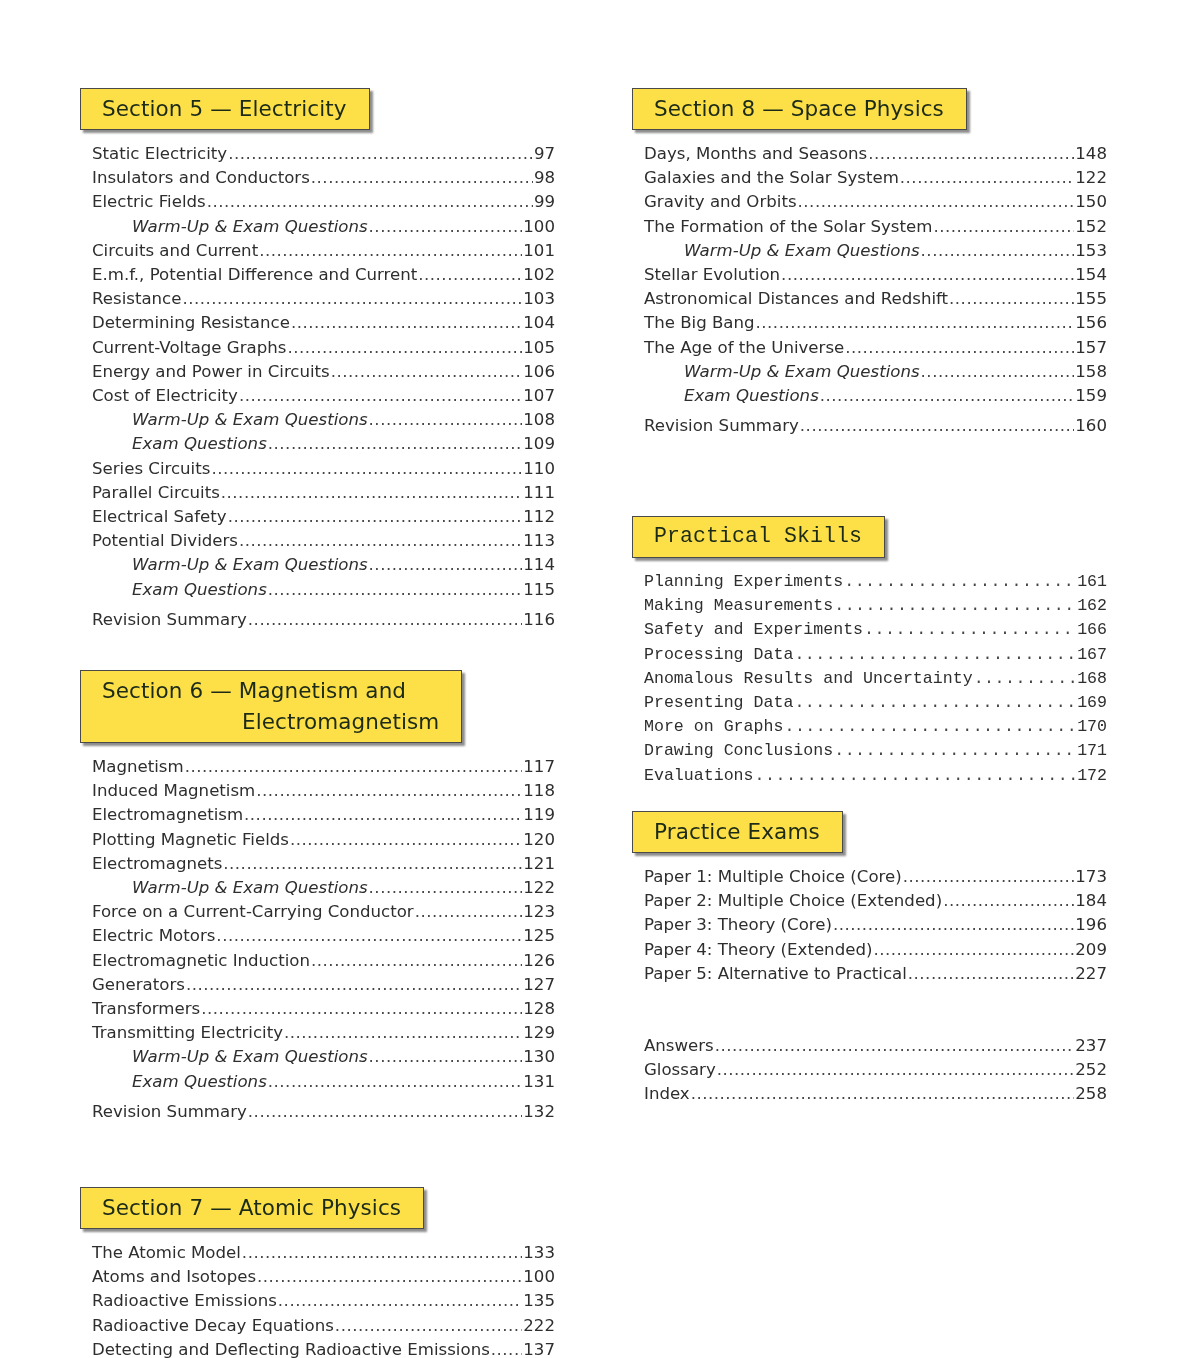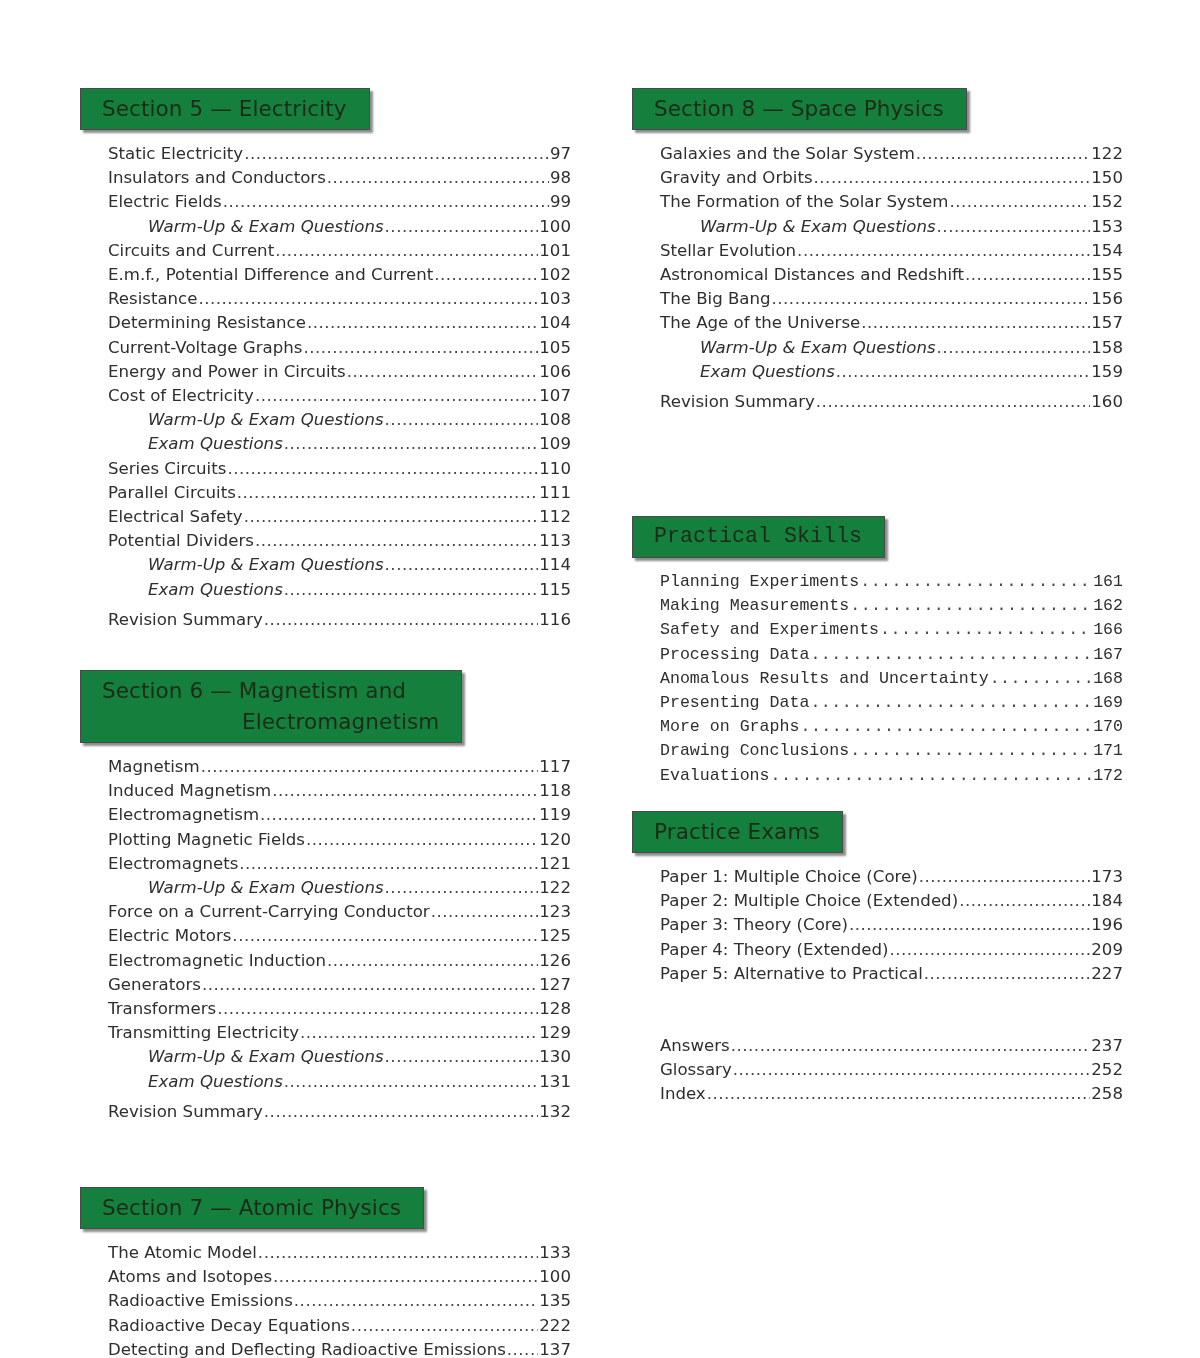--- a/index.html
+++ b/index.html
@@ -2,26 +2,26 @@
 <html><head>
 <meta charset="utf-8">
 <style>
   html, body { margin: 0; padding: 0; background: #ffffff; }
   body { width: 1200px; height: 1358px; position: relative; overflow: hidden;
          font-family: "DejaVu Sans", sans-serif; color: #2b2b2b; }
   .col { position: absolute; }
   .col-left { left: 80px; top: 88px; width: 495px; }
   .col-right { left: 632px; top: 88px; width: 495px; }
 
-  .sec-head { display: inline-block; background: #15803d; border: 1.5px solid #4a4a4a;
+  .sec-head { display: inline-block; background: #fde047; border: 1.5px solid #4a4a4a;
               box-shadow: 3px 3px 2px rgba(0,0,0,0.45); padding: 4px 22px 5px 21px;
               font-size: 21.5px; color: #1c2a18; line-height: 31px; letter-spacing: 0.1px; }
   .sec-head .l2 { display: block; padding-left: 140px; }
 
-  .entries { margin: 12px 0 0 28px; width: 463px; }
+  .entries { margin: 12px 0 0 12px; width: 463px; }
   .entry { display: flex; align-items: baseline; font-size: 16.6px; line-height: 24.2px;
            white-space: nowrap; color: #2e2e2e; }
   .entry .t { flex: 0 0 auto; }
   .entry .dots { flex: 1 1 auto; overflow: hidden; margin: 0 1px; color: #444; letter-spacing: 0.5px; }
   .entry .dots::before { content: "........................................................................................................................................................................................................"; }
   .entry .p { flex: 0 0 auto; }
   .entry.sub .t { padding-left: 40px; font-style: italic; }
   .entry.summary { margin-top: 6px; }
 
   .gap-sec6 { position: absolute; left: 80px; top: 670px; width: 495px; }
@@ -258,20 +258,25 @@
       </div>
     </div>
 </div>
 
 <div class="col col-right">
   <div class="sec-head">
     <span>Section 8 — Space Physics</span>
   </div>
   <div class="entries">
       <div class="entry">
+        <span class="t">Days, Months and Seasons</span>
+        <span class="dots"></span>
+        <span class="p">148</span>
+      </div>
+      <div class="entry">
         <span class="t">Galaxies and the Solar System</span>
         <span class="dots"></span>
         <span class="p">122</span>
       </div>
       <div class="entry">
         <span class="t">Gravity and Orbits</span>
         <span class="dots"></span>
         <span class="p">150</span>
       </div>
       <div class="entry">

